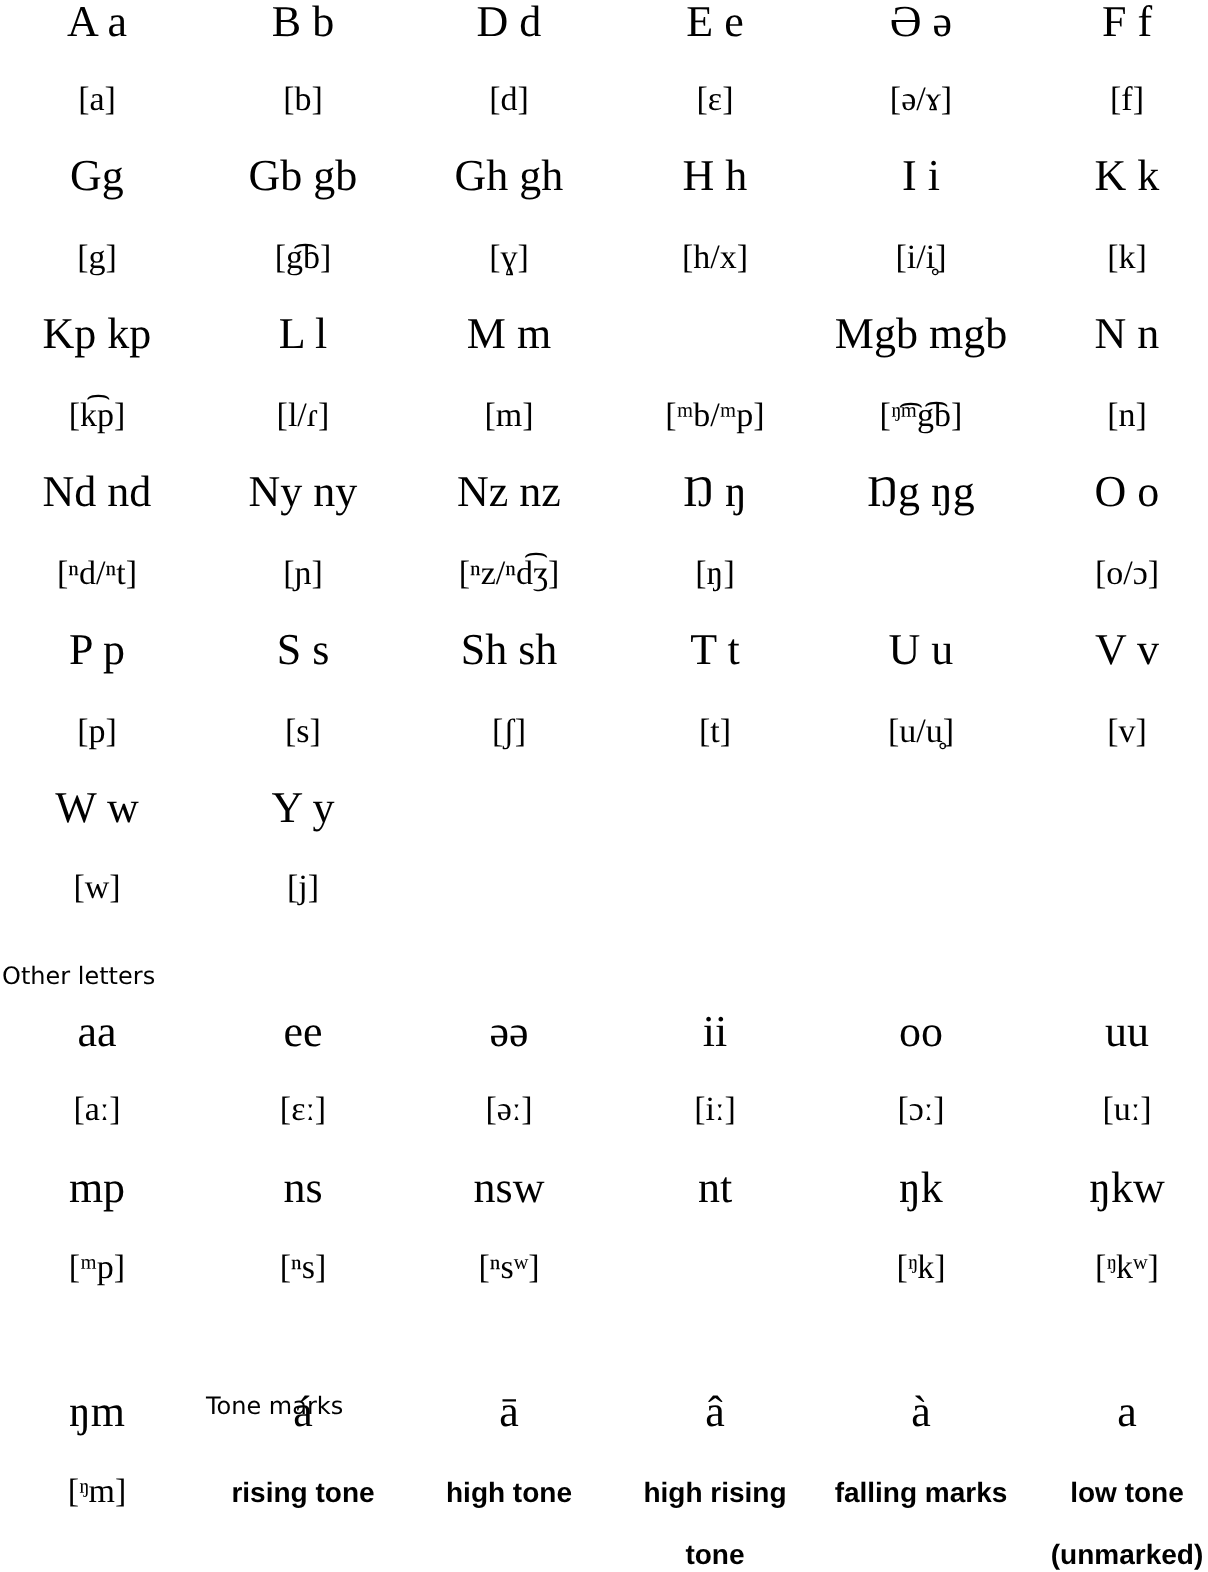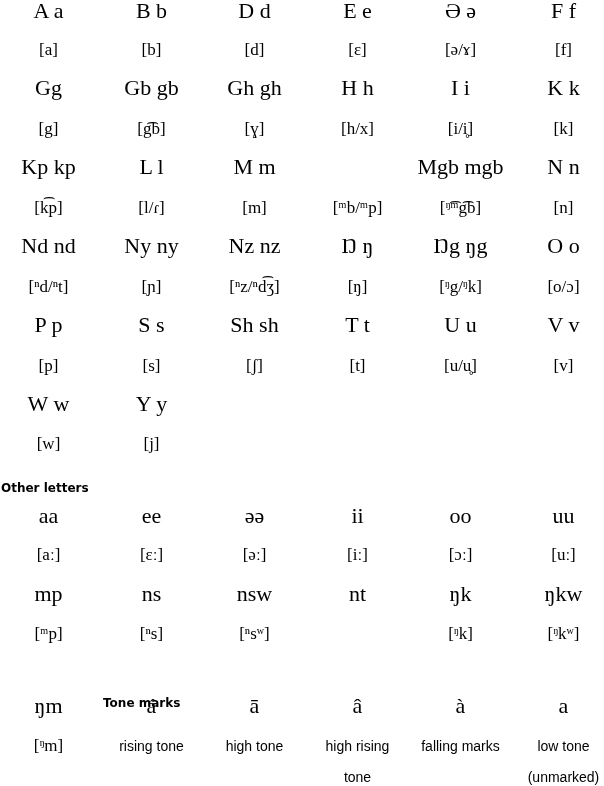--- a/index.html
+++ b/index.html
@@ -5,23 +5,23 @@
     html, body { margin: 0; padding: 0; background: #ffffff; }
     body { width: 604px; height: 786px; position: relative; overflow: hidden; color: #000; }
     .grid { position: absolute; left: 0; width: 618px; }
     .row { position: absolute; left: 0; width: 618px; height: 30px; }
     .cell {
       position: absolute; top: 0; width: 103px; text-align: center;
       white-space: nowrap; line-height: 30px;
     }
     .letter { font-family: "Liberation Serif", serif; font-size: 22px; }
     .ipa { font-family: "Liberation Serif", serif; font-size: 17px; }
-    .desc { font-family: "Liberation Sans", sans-serif; font-size: 14px; }
+    .desc { font-family: "Liberation Sans", sans-serif; font-size: 14px; font-weight: bold; }
     .heading {
-      position: absolute; font-family: "DejaVu Sans", sans-serif; font-weight: bold;
+      position: absolute; font-family: "DejaVu Sans", sans-serif; font-weight: normal;
       font-size: 12px; line-height: 16px; white-space: nowrap;
     }
     .c0 { left: -3px; } .c1 { left: 100px; } .c2 { left: 203px; }
     .c3 { left: 306px; } .c4 { left: 409px; } .c5 { left: 512px; }
   </style>
 </head>
 <body>
 
 <div class="grid" style="top:0;">
 
@@ -81,21 +81,20 @@
     <div class="cell letter c2">Nz nz</div>
     <div class="cell letter c3">Ŋ ŋ</div>
     <div class="cell letter c4">Ŋg ŋg</div>
     <div class="cell letter c5">O o</div>
   </div>
   <div class="row" style="top:272px;">
     <div class="cell ipa c0">[ⁿd/ⁿt]</div>
     <div class="cell ipa c1">[ɲ]</div>
     <div class="cell ipa c2">[ⁿz/ⁿd͡ʒ]</div>
     <div class="cell ipa c3">[ŋ]</div>
-    <div class="cell ipa c4">[ᵑg/ᵑk]</div>
     <div class="cell ipa c5">[o/ɔ]</div>
   </div>
 
   <div class="row" style="top:310px;">
     <div class="cell letter c0">P p</div>
     <div class="cell letter c1">S s</div>
     <div class="cell letter c2">Sh sh</div>
     <div class="cell letter c3">T t</div>
     <div class="cell letter c4">U u</div>
     <div class="cell letter c5">V v</div>

